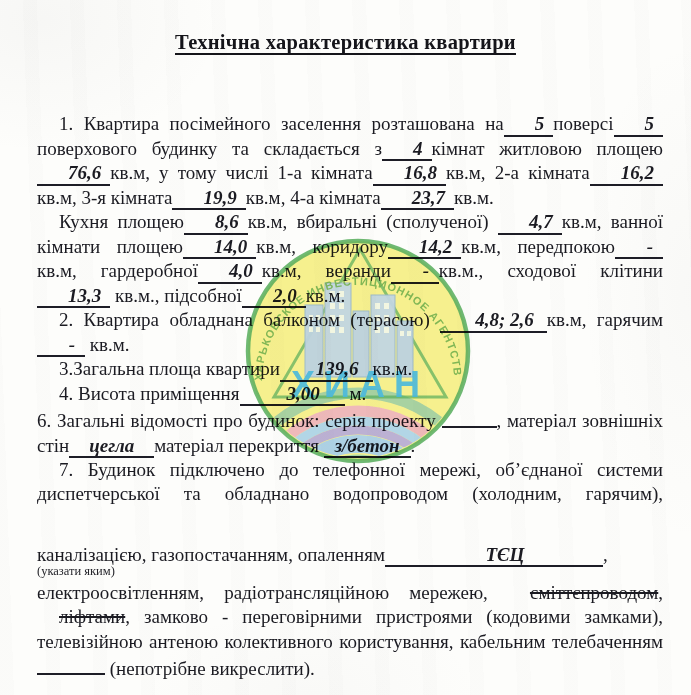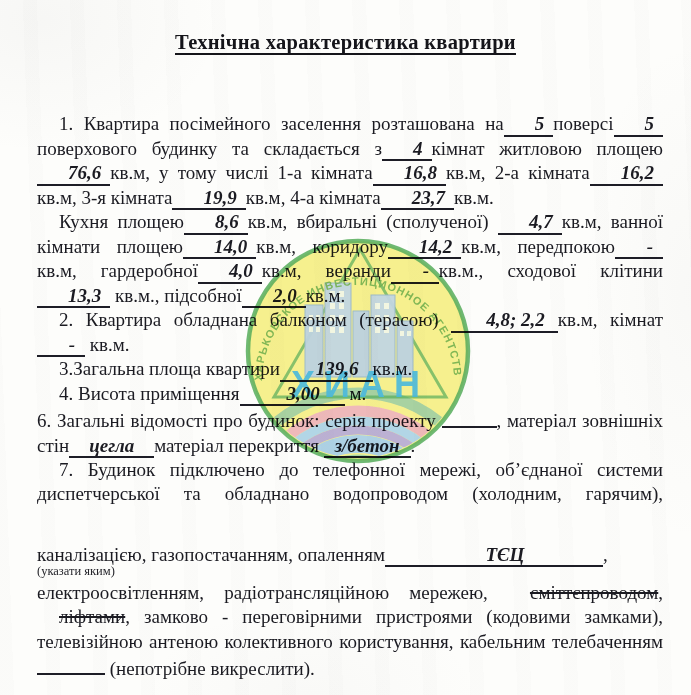--- a/index.html
+++ b/index.html
@@ -74,21 +74,21 @@
 </head>
 <body>
 
 <div class="page">
 
   <h1 class="doc-title">Технічна характеристика квартири</h1>
 
   <div class="content" id="doc-body">
       <p class="body indent"><span class="seg">1. Квартира посімейного заселення розташована на</span><span class="fill">5</span><span class="seg">поверсі</span><span class="fill">5</span><span class="seg"> поверхового будинку та складається з</span><span class="fill">4</span><span class="seg">кімнат  житловою площею </span><span class="fill">76,6</span><span class="seg">кв.м, у тому числі 1-а кімната</span><span class="fill">16,8</span><span class="seg">кв.м,  2-а кімната</span><span class="fill">16,2</span><span class="seg">кв.м, 3-я кімната</span><span class="fill">19,9</span><span class="seg">кв.м, 4-а кімната</span><span class="fill">23,7</span><span class="seg">кв.м.</span></p>
       <p class="body indent"><span class="seg">Кухня площею</span><span class="fill">8,6</span><span class="seg">кв.м, вбиральні (сполученої) </span><span class="fill">4,7</span><span class="seg">кв.м, ванної кімнати площею</span><span class="fill">14,0</span><span class="seg">кв.м, коридору</span><span class="fill">14,2</span><span class="seg">кв.м, передпокою</span><span class="fill">-</span><span class="seg">кв.м, гардеробної</span><span class="fill">4,0</span><span class="seg">кв.м, веранди</span><span class="fill">-</span><span class="seg">кв.м., сходової клітини </span><span class="fill">13,3</span><span class="seg"> кв.м., підсобної</span><span class="fill">2,0</span><span class="seg">кв.м.</span></p>
-      <p class="body indent"><span class="seg">2. Квартира обладнана балконом (терасою) </span><span class="fill" style="padding-left: 13px; padding-right: 13px;">4,8;  2,2</span><span class="seg">кв.м, кімнат</span><span class="fill">-</span><span class="seg"> кв.м.</span></p>
+      <p class="body indent"><span class="seg">2. Квартира обладнана балконом (терасою) </span><span class="fill" style="padding-left: 13px; padding-right: 13px;">4,8;  2,6</span><span class="seg">кв.м, гарячим</span><span class="fill">-</span><span class="seg"> кв.м.</span></p>
       <p class="body indent"><span class="seg">3.Загальна площа квартири</span><span class="fill" style="padding-left: 14px; padding-right: 14px;">139,6</span><span class="seg">кв.м.</span></p>
       <p class="body indent"><span class="seg">4. Висота приміщення</span><span class="fill" style="padding-left: 25px; padding-right: 25px;">3,00</span><span class="seg"> м.</span></p>
       <p class="body"><span class="seg">6. Загальні відомості про будинок: серія проекту </span><span class="blank" style="width: 55px;"></span><span class="seg">, матеріал зовнішніх стін</span><span class="fill" style="padding-left: 20px; padding-right: 20px;">цегла</span><span class="seg">матеріал перекриття </span><span class="fill" style="padding-left: 11px; padding-right: 11px;">з/бетон</span><span class="seg">.</span></p>
       <p class="body indent"><span class="seg">7. Будинок підключено до телефонної мережі, об’єднаної системи диспетчерської та обладнано водопроводом (холодним, гарячим), каналізацією, газопостачанням, опаленням</span><span class="fill wide" style="width: 218px;">ТЄЦ</span><span class="seg">,</span></p>
       <p class="body caption"><span class="seg">(указати яким)</span></p>
       <p class="body"><span class="seg">електроосвітленням, радіотрансляційною мережею, </span><span class="strike">сміттєпроводом</span><span class="seg">, </span><span class="strike">ліфтами</span><span class="seg">, замково - переговірними пристроями (кодовими замками), телевізійною антеною колективного користування, кабельним телебаченням </span><span class="blank" style="width: 68px;"></span><span class="seg"> (непотрібне викреслити).</span></p>
     </div>
 
   <svg class="watermark" viewBox="-117 -117 234 234" aria-hidden="true">
     <defs>

